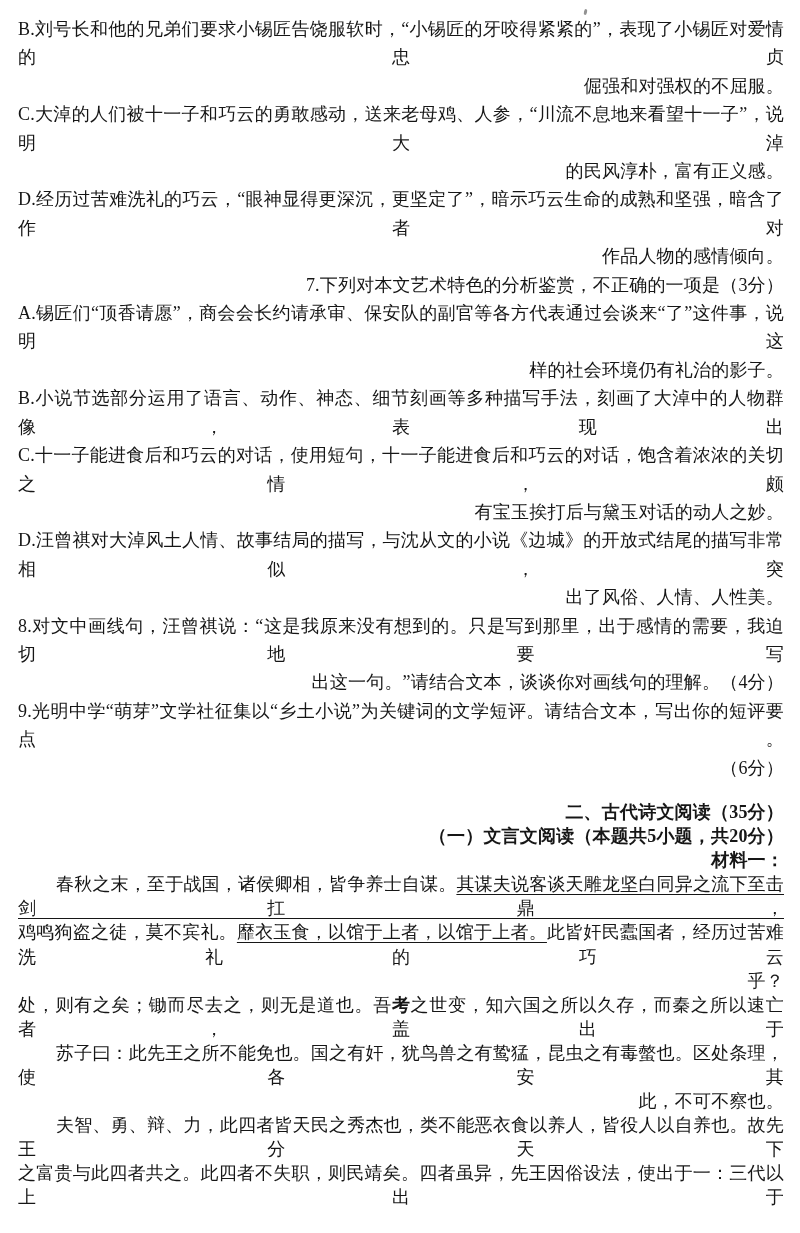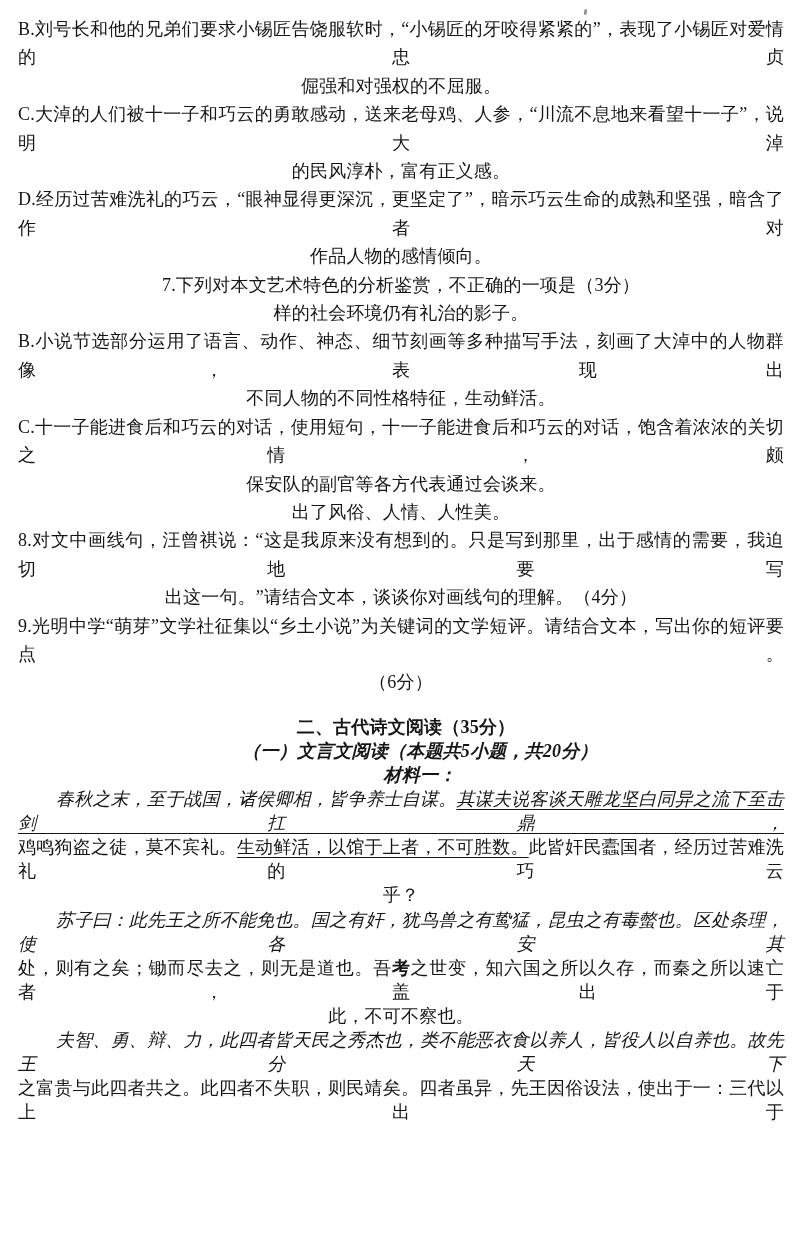--- a/index.html
+++ b/index.html
@@ -8,29 +8,29 @@
     position: relative;
     width: 800px; height: 1233px;
     padding: 15px 16px 0 18px;
     color: #161616;
     font-family: "Liberation Serif", "DejaVu Serif", serif;
   }
   .section { width: 100%; }
   .line {
     width: 100%;
     font-size: 18px;
-    text-align: center;
+    text-align: right;
     white-space: normal;
     letter-spacing: 0.2px;
   }
   .sec-q .line { line-height: 28.4px; }
   .sec-c .line { line-height: 24.1px; }
   .sec-c { margin-top: 18px; }
   .line.fill { text-align: justify; text-align-last: justify; text-justify: inter-character; }
-  .line.indent { text-indent: 38px; font-style: italic; }
+  .line.indent { text-indent: 38px; }
   .line.indent-sm { text-indent: 10px; }
   .line.bold { font-weight: 700; }
   .b { font-weight: 700; }
   .u { text-decoration: underline; text-underline-offset: 4px; text-decoration-thickness: 1.4px; }
   .stray-mark {
     position: absolute; left: 584px; top: 9px;
     width: 3px; height: 6px; background: #6e6e6e;
     border-radius: 45%; transform: rotate(14deg); opacity: .75;
   }
 </style>
@@ -41,38 +41,39 @@
   <div class="stray-mark"></div>
   <div id="doc-root">
       <div class="section sec-q">
         <div class="line fill"><span class="">B.刘号长和他的兄弟们要求小锡匠告饶服软时，“小锡匠的牙咬得紧紧的”，表现了小锡匠对爱情的忠贞</span></div>
         <div class="line"><span class="">倔强和对强权的不屈服。</span></div>
         <div class="line fill"><span class="">C.大淖的人们被十一子和巧云的勇敢感动，送来老母鸡、人参，“川流不息地来看望十一子”，说明大淖</span></div>
         <div class="line"><span class="">的民风淳朴，富有正义感。</span></div>
         <div class="line fill"><span class="">D.经历过苦难洗礼的巧云，“眼神显得更深沉，更坚定了”，暗示巧云生命的成熟和坚强，暗含了作者对</span></div>
         <div class="line"><span class="">作品人物的感情倾向。</span></div>
         <div class="line"><span class="">7.下列对本文艺术特色的分析鉴赏，不正确的一项是（3分）</span></div>
+        <div class="line fill"><span class="">A.锡匠们“顶香请愿”，商会会长约请承审、保安队的副官等各方代表通过会谈来“了”这件事，说明这</span></div>
         <div class="line"><span class="">样的社会环境仍有礼治的影子。</span></div>
         <div class="line fill"><span class="">B.小说节选部分运用了语言、动作、神态、细节刻画等多种描写手法，刻画了大淖中的人物群像，表现出</span></div>
-        <div class="line"><span class="">不同人物的不同性格特征，生动鲜活。</span></div>
         <div class="line fill"><span class="">C.十一子能进食后和巧云的对话，使用短句，十一子能进食后和巧云的对话，饱含着浓浓的关切之情，颇</span></div>
-        <div class="line"><span class="">保安队的副官等各方代表通过会谈来。</span></div>
+        <div class="line"><span class="">有宝玉挨打后与黛玉对话的动人之妙。</span></div>
+        <div class="line fill"><span class="">D.汪曾祺对大淖风土人情、故事结局的描写，与沈从文的小说《边城》的开放式结尾的描写非常相似，突</span></div>
         <div class="line"><span class="">出了风俗、人情、人性美。</span></div>
         <div class="line fill"><span class="">8.对文中画线句，汪曾祺说：“这是我原来没有想到的。只是写到那里，出于感情的需要，我迫切地要写</span></div>
         <div class="line"><span class="">出这一句。”请结合文本，谈谈你对画线句的理解。（4分）</span></div>
         <div class="line fill"><span class="">9.光明中学“萌芽”文学社征集以“乡土小说”为关键词的文学短评。请结合文本，写出你的短评要点。</span></div>
         <div class="line"><span class="">（6分）</span></div>
       </div>
       <div class="section sec-c">
         <div class="line indent-sm bold"><span class="">二、古代诗文阅读（35分）</span></div>
         <div class="line indent bold"><span class="">（一）文言文阅读（本题共5小题，共20分）</span></div>
         <div class="line indent bold"><span class="">材料一：</span></div>
         <div class="line indent fill"><span class="">春秋之末，至于战国，诸侯卿相，皆争养士自谋。</span><span class="u ">其谋夫说客谈天雕龙坚白同异之流下至击剑扛鼎，</span></div>
-        <div class="line fill"><span class="">鸡鸣狗盗之徒，莫不宾礼。</span><span class="u ">生动鲜活，以馆于上者，不可胜数。</span><span class="">此皆奸民蠹国者，经历过苦难洗礼的巧云</span></div>
+        <div class="line fill"><span class="">鸡鸣狗盗之徒，莫不宾礼。</span><span class="u ">靡衣玉食，以馆于上者，以馆于上者。</span><span class="">此皆奸民蠹国者，经历过苦难洗礼的巧云</span></div>
         <div class="line"><span class="">乎？</span></div>
+        <div class="line fill"><span class="">处，则有之矣；锄而尽去之，则无是道也。吾</span><span class="b">考</span><span class="">之世变，知六国之所以久存，而秦之所以速亡者，盖出于</span></div>
         <div class="line indent fill"><span class="">苏子曰：此先王之所不能免也。国之有奸，犹鸟兽之有鸷猛，昆虫之有毒螫也。区处条理，使各安其</span></div>
-        <div class="line fill"><span class="">处，则有之矣；锄而尽去之，则无是道也。吾</span><span class="b">考</span><span class="">之世变，知六国之所以久存，而秦之所以速亡者，盖出于</span></div>
         <div class="line"><span class="">此，不可不察也。</span></div>
         <div class="line indent fill"><span class="">夫智、勇、辩、力，此四者皆天民之秀杰也，类不能恶衣食以养人，皆役人以自养也。故先王分天下</span></div>
         <div class="line fill"><span class="">之富贵与此四者共之。此四者不失职，则民靖矣。四者虽异，先王因俗设法，使出于一：三代以上出于</span></div>
       </div>
     </div>
 </div>
 
 </body></html>

